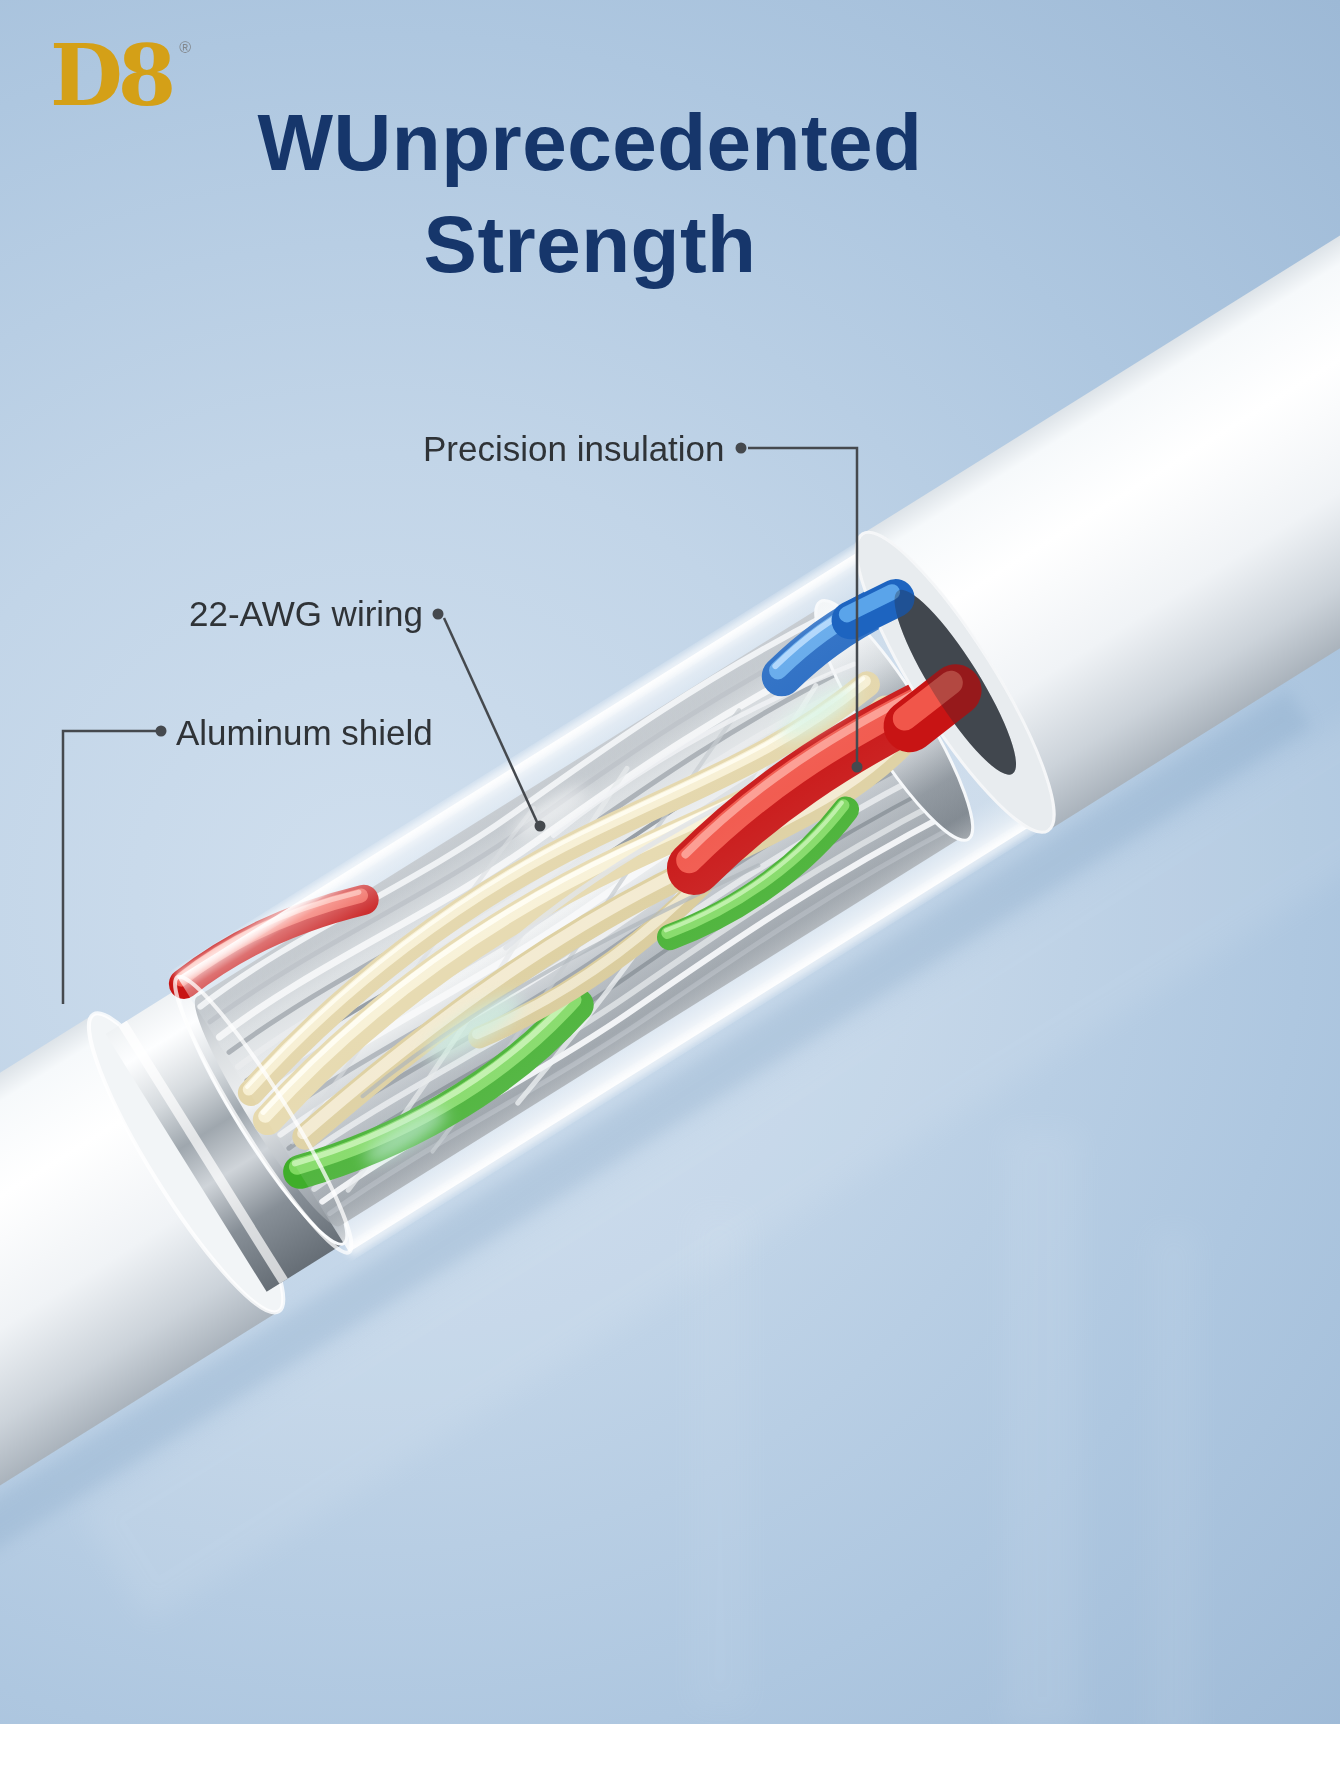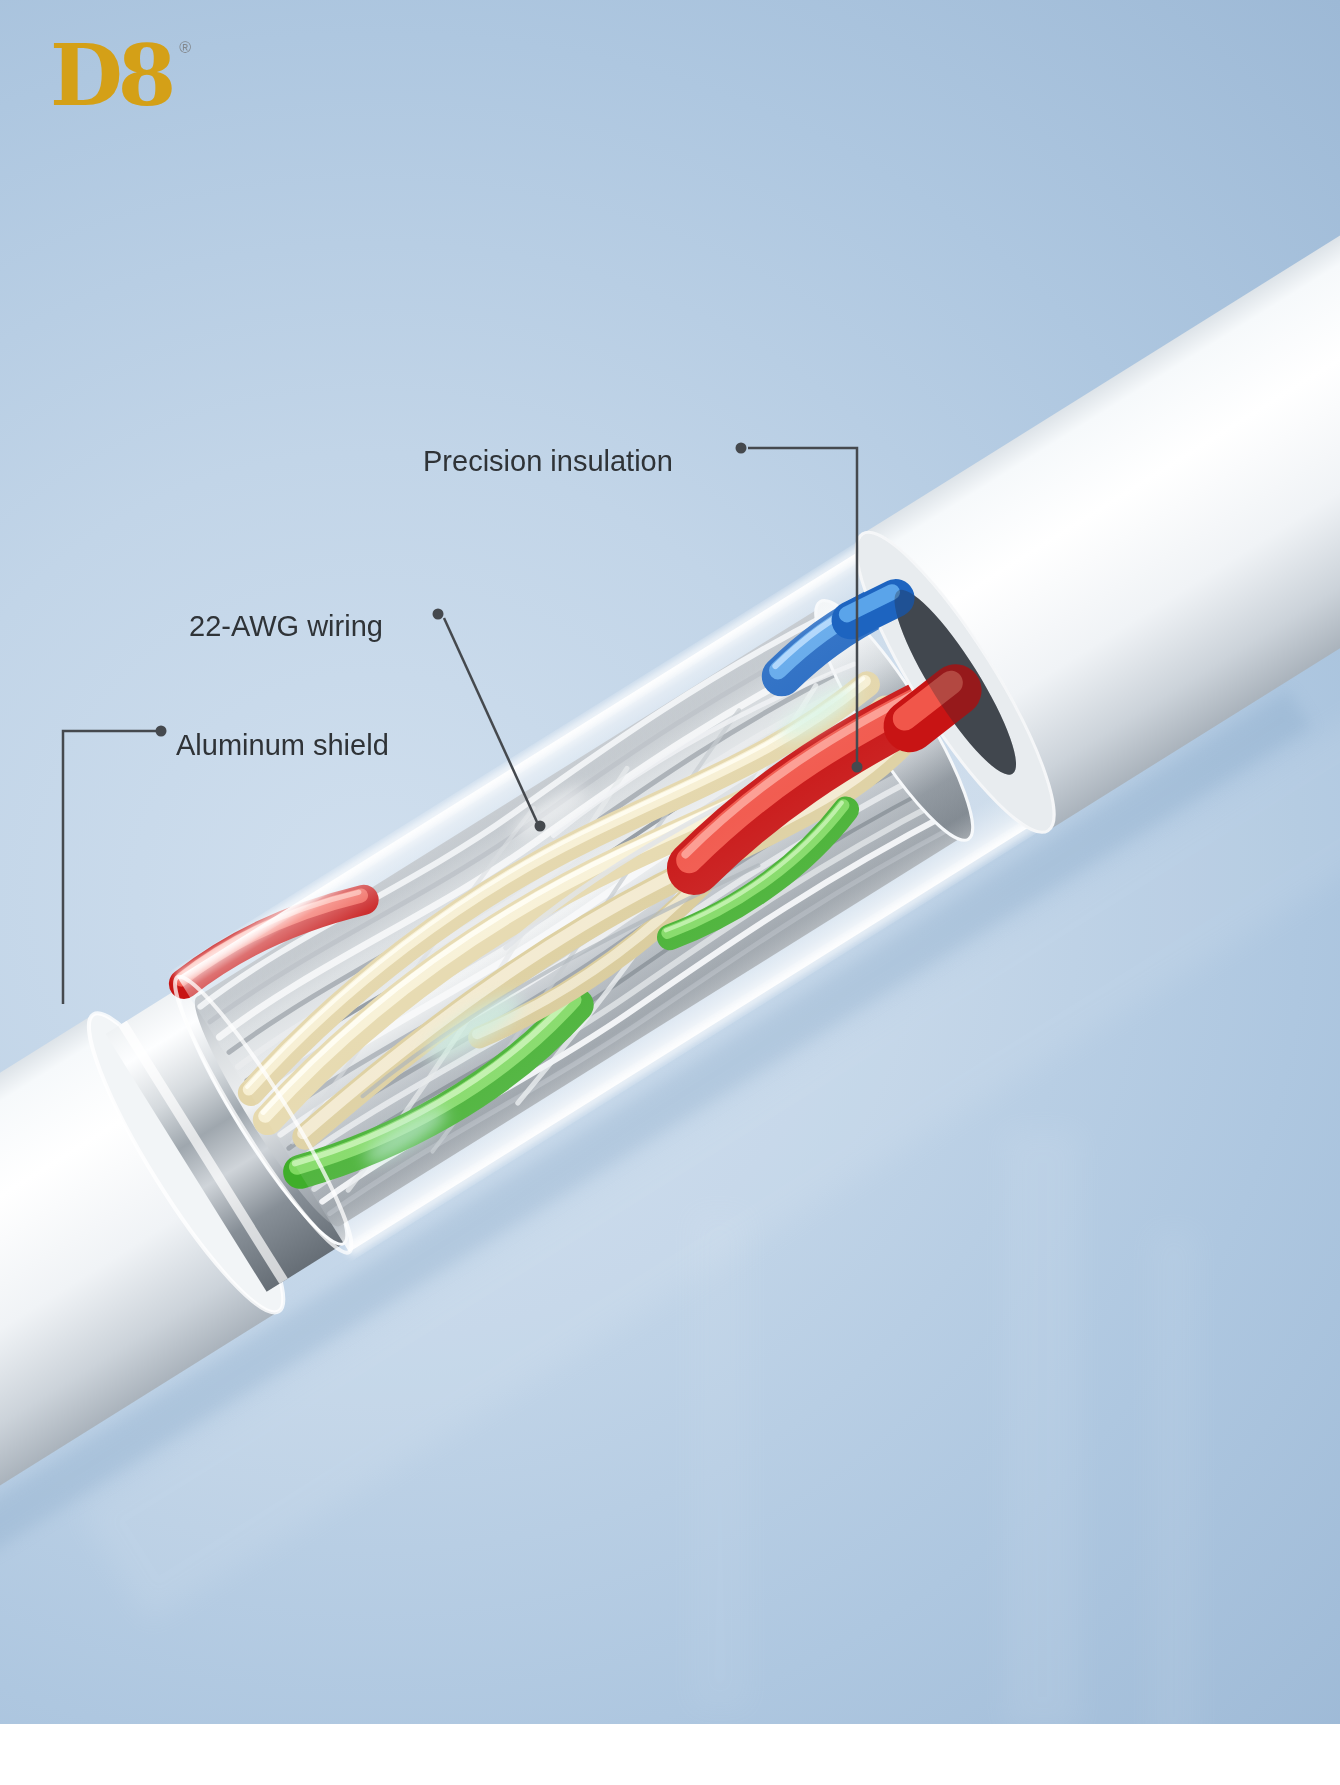--- a/index.html
+++ b/index.html
@@ -33,23 +33,22 @@
     text-align:center;
     color:#16366b;
     font-size:80px;line-height:102px;
     font-weight:bold;
     letter-spacing:0.5px;
   }
   .title span{display:block;}
   .callout-label{
     position:absolute;
     color:#2f3337;
-    font-size:29px;
+    font-size:35px;
     white-space:nowrap;
-    margin-top:16px;
   }
   #label-precision{left:423px;top:429px;}
   #label-awg{left:189px;top:594px;}
   #label-shield{left:176px;top:713px;}
 </style>
 </head>
 <body>
 
 <div class="page">
 
@@ -230,18 +229,22 @@
       <circle cx="438" cy="614" r="5.5"></circle>
       <circle cx="540" cy="826" r="5.5"></circle>
       <circle cx="161" cy="731" r="5.5"></circle>
     </g>
   </svg>
 
   <div class="brand">
     <span>D8</span><span class="reg">®</span>
   </div>
 
+  <h1 class="title">
+    <span>WUnprecedented</span>
+    <span>Strength</span>
+  </h1>
 
   <div class="callout-label" id="label-precision">Precision insulation</div>
   <div class="callout-label" id="label-awg">22-AWG wiring</div>
   <div class="callout-label" id="label-shield">Aluminum shield</div>
 
 </div>
 
 </body></html>

